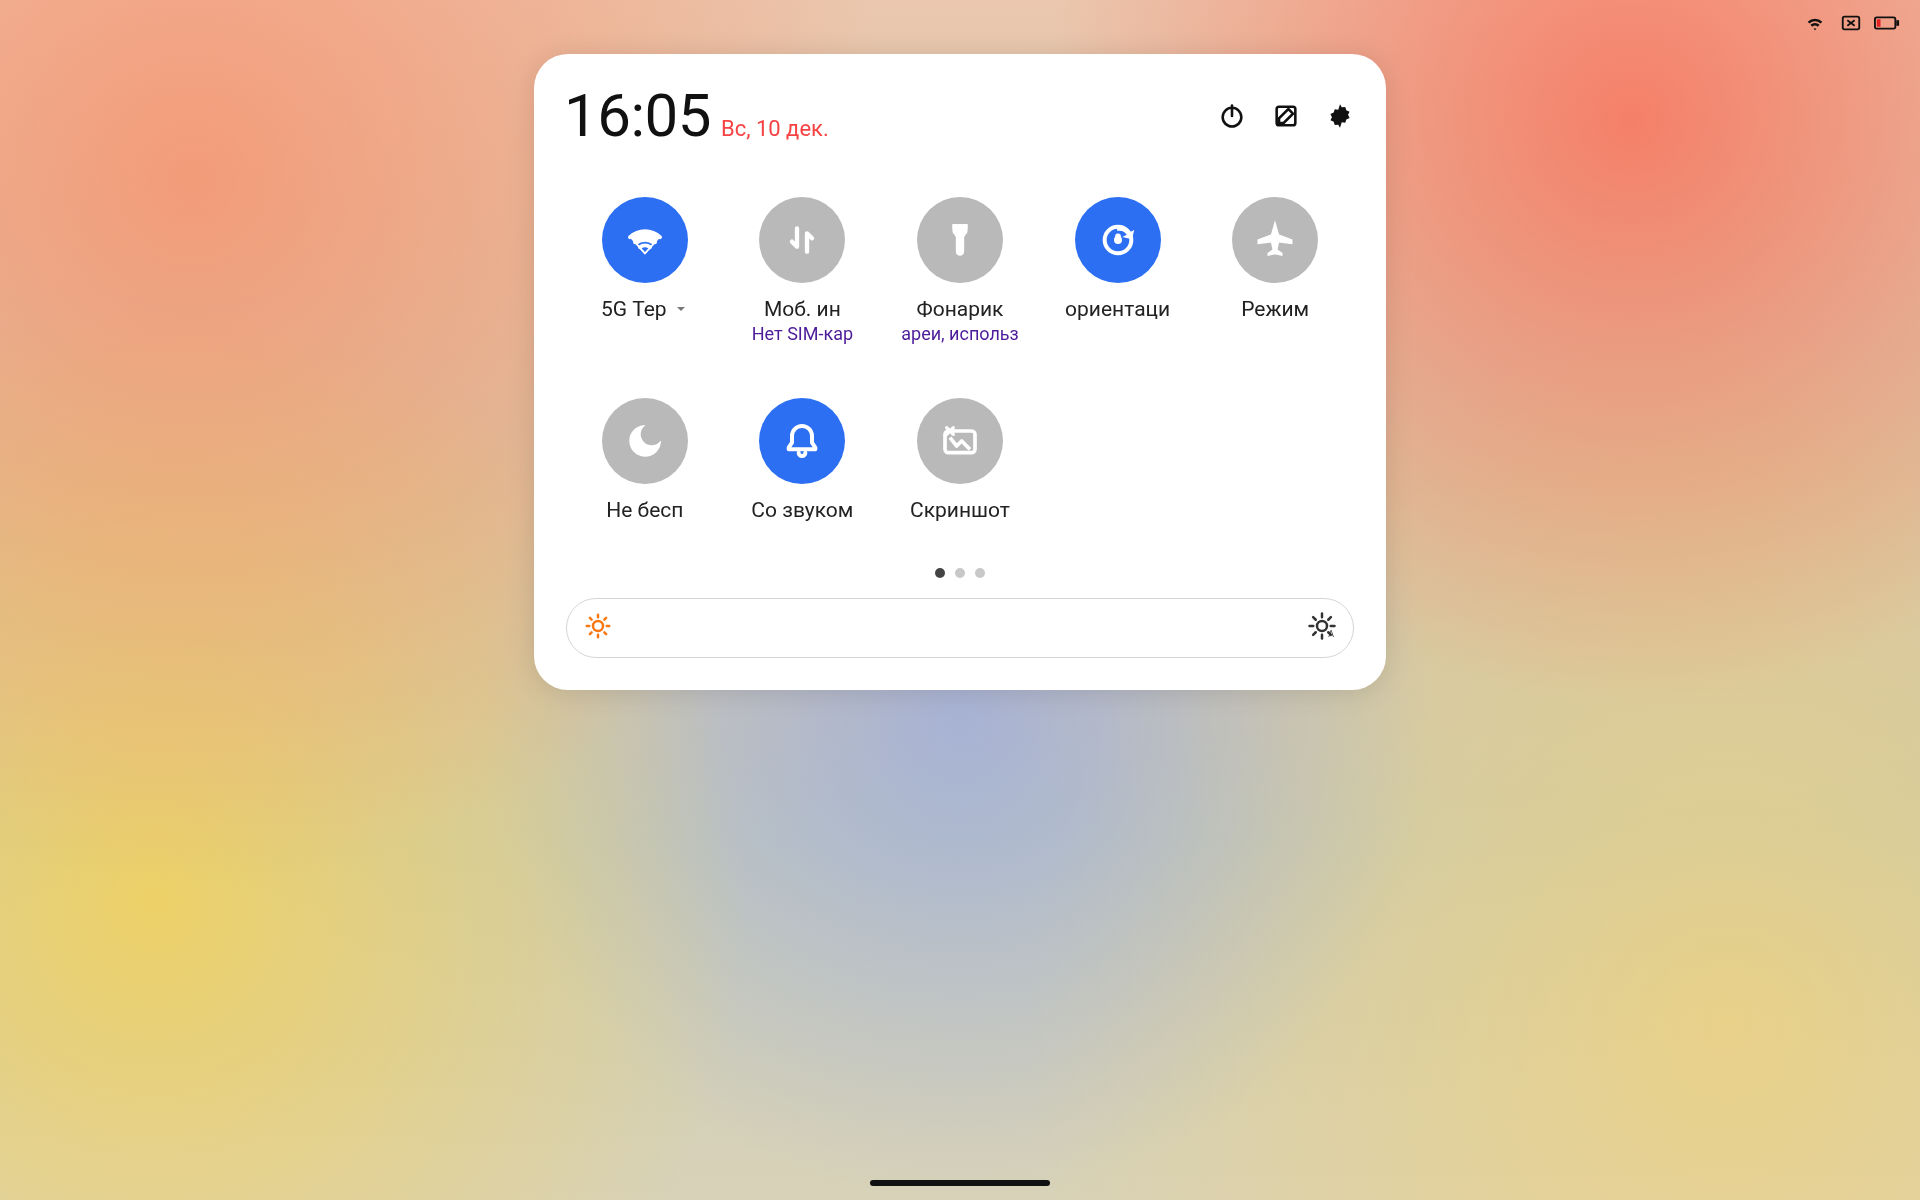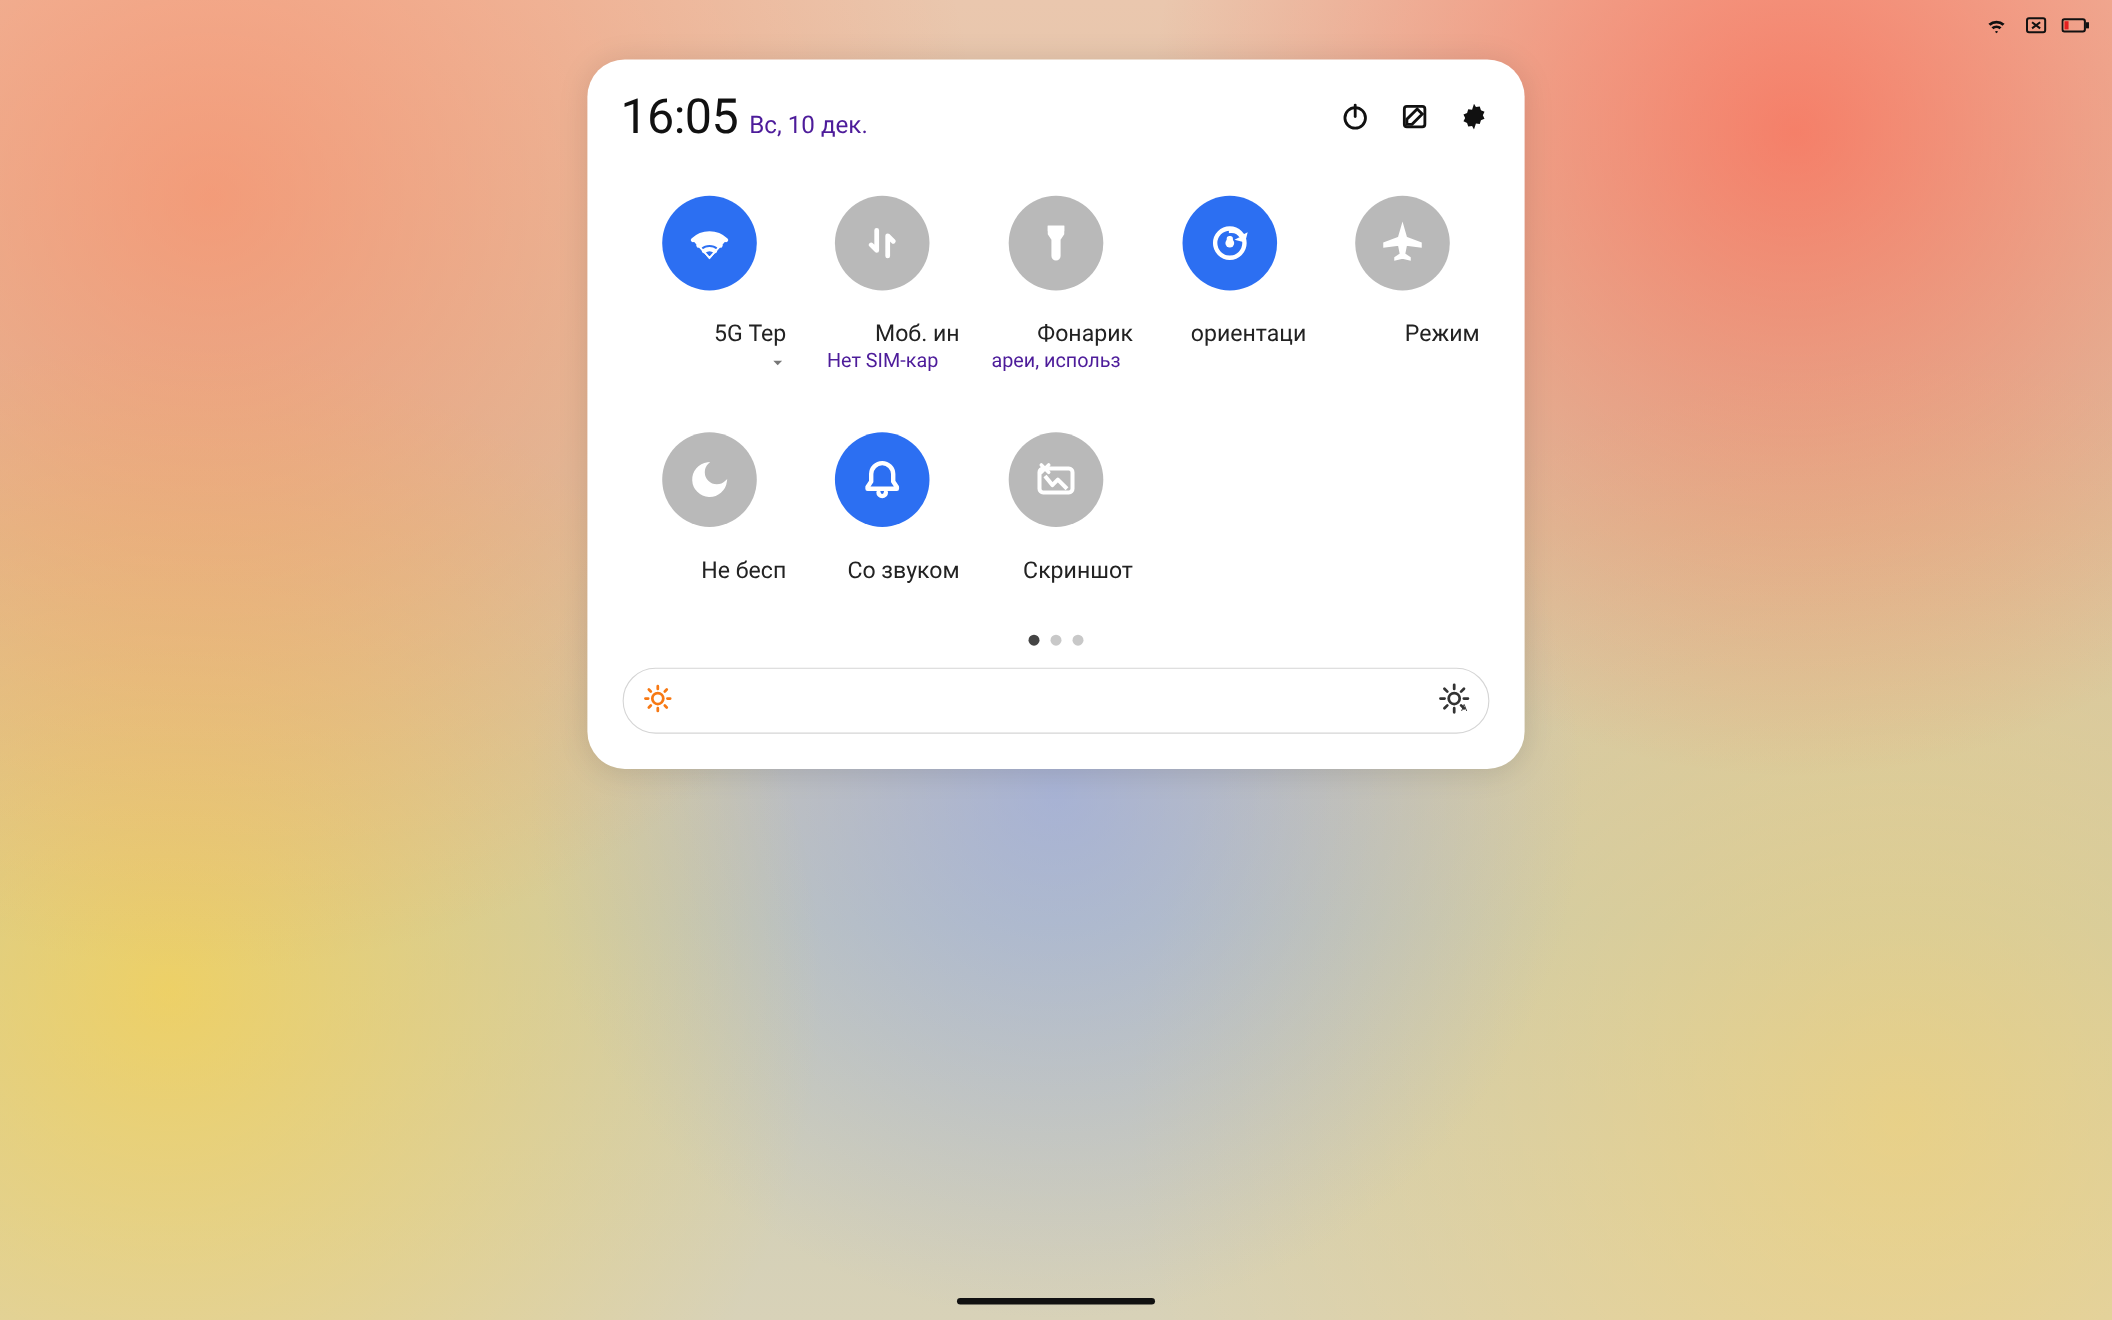--- a/index.html
+++ b/index.html
@@ -32,22 +32,22 @@
     background: #fff;
     border-radius: 34px;
     box-shadow: 0 2px 28px rgba(0,0,0,.12);
     padding: 26px 26px 32px 26px;
   }
   .panel-head {
     display: flex; align-items: center; justify-content: space-between;
     padding: 0 4px 10px 4px;
   }
   .time-block { display: flex; align-items: baseline; gap: 10px; }
-  .clock { font-size: 44px; font-weight: 400; color: #111; letter-spacing: -0.5px;}
-  .date { font-size: 22px; font-weight: 400; color: #4c1d95; }
+  .clock { font-size: 60px; font-weight: 400; color: #111; letter-spacing: -0.5px;}
+  .date { font-size: 22px; font-weight: 400; color: #ef4444; }
   .head-actions { display: flex; gap: 22px; align-items: center; }
   .head-actions .hbtn { width: 32px; height: 32px; display:flex; align-items:center; justify-content:center; cursor:pointer;}
   .head-actions svg { width: 28px; height: 28px; fill: none; stroke: #111; stroke-width: 2.2; }
 
   
   .tiles {
     margin-top: 36px;
     display: grid;
     grid-template-columns: repeat(5, 1fr);
     row-gap: 54px;
@@ -62,23 +62,23 @@
   .tile .circle {
     width: 86px; height: 86px; border-radius: 50%;
     display: flex; align-items: center; justify-content: center;
   }
   .tile.on .circle { background: #2f6fec; }
   .tile.off .circle { background: #b9b9b9; }
   .tile .circle svg { width: 40px; height: 40px; }
   .tile.on .circle svg { fill: #fff; stroke: #fff; }
   .tile.off .circle svg { fill: #fff; stroke: #fff; }
   .label-row {
-    margin-top: 28px;
-    display: flex; align-items: flex-end; justify-content: center;
-    gap: 6px; width: 140px; overflow: hidden; flex-direction: column;
+    margin-top: 14px;
+    display: flex; align-items: center; justify-content: center;
+    gap: 6px; width: 140px; overflow: hidden;
   }
   .label { font-size: 21px; color: #222; white-space: nowrap; overflow: hidden; }
   .sublabel { font-size: 18px; color: #4c1d95; margin-top: 2px; white-space: nowrap; overflow: hidden; max-width: 140px; text-align:center;}
   .caret { width: 16px; height: 16px; flex: 0 0 auto; }
   .caret svg { width: 16px; height: 16px; fill: #777; }
 
   
   .dots { margin-top: 46px; display:flex; justify-content:center; gap: 10px; }
   .dot { width: 10px; height: 10px; border-radius: 50%; background:#c8c8c8; }
   .dot.active { background:#444; }

